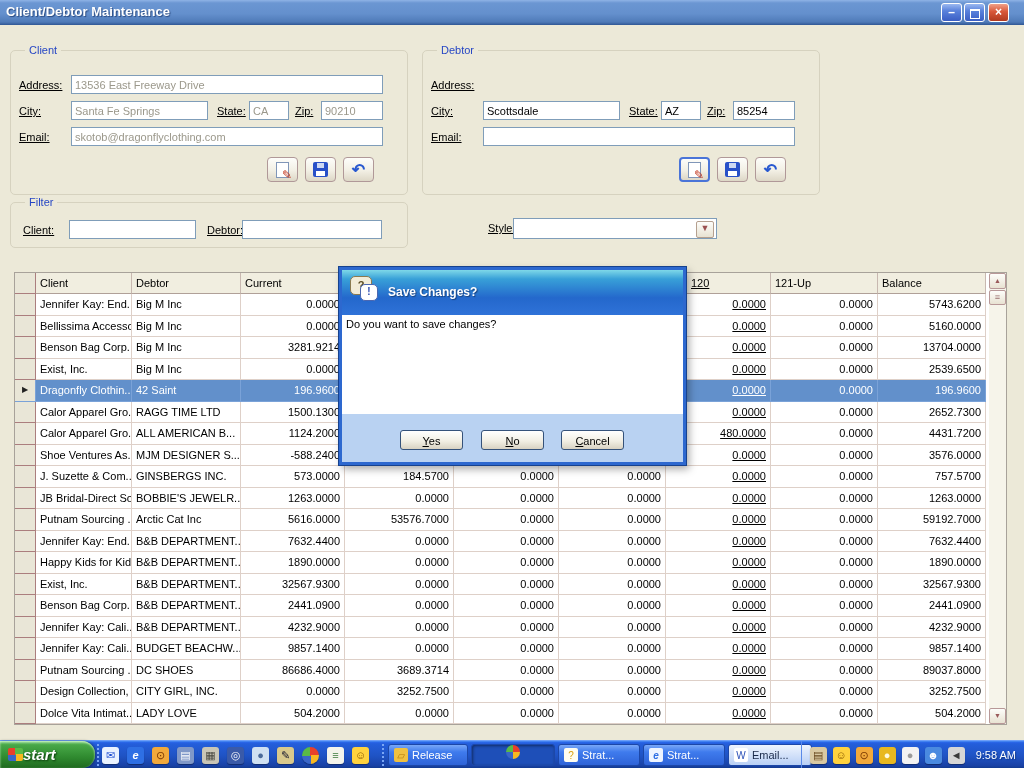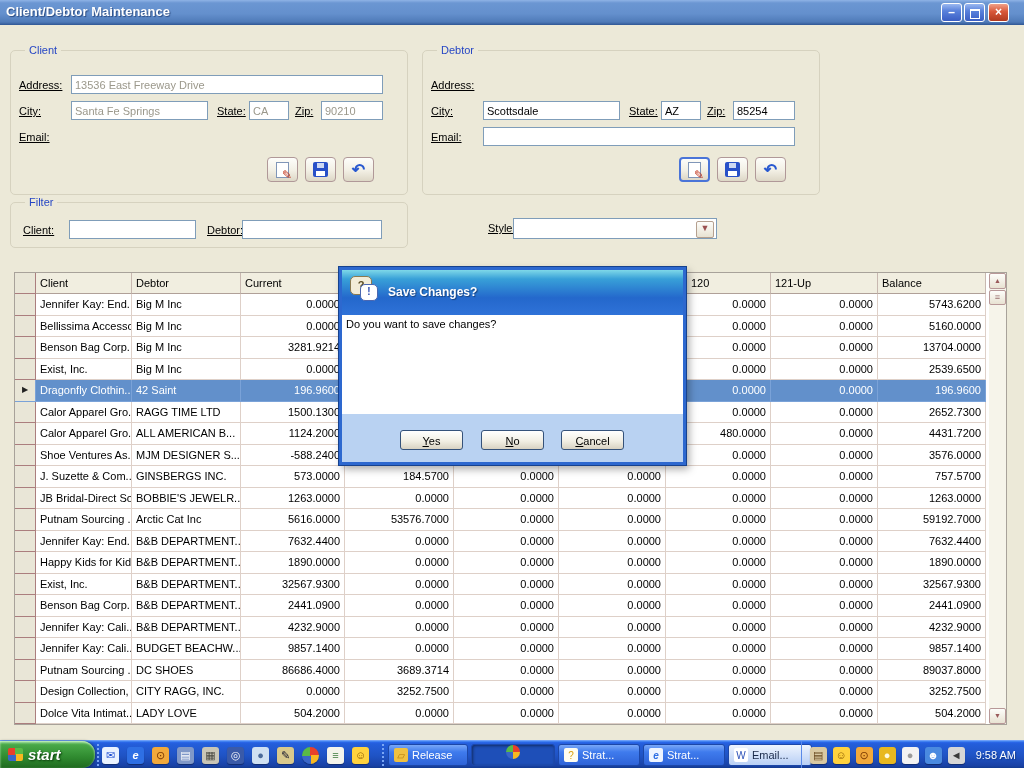--- a/index.html
+++ b/index.html
@@ -41,21 +41,21 @@
      background:linear-gradient(180deg,#fdfdfa,#e8e2d2);color:#9a5050;text-align:center;line-height:13px;font-size:9px;}
 
   
   #grid{left:14px;top:272px;width:993px;height:453px;background:#fff;border:1px solid #a8a29a;box-sizing:border-box;}
   .grid-row,#grid-header{display:flex;height:21.5px;}
   #grid-header{height:21px;}
   .cell{box-sizing:border-box;padding:0 4px;line-height:21px;white-space:nowrap;overflow:hidden;
         border-right:1px solid #ded0c8;border-bottom:1px solid #ded0c8;}
   .hcell{background:#f1eee0;border-right:1px solid #c8b8b0;border-bottom:1px solid #b0a098;line-height:20px;}
   .c0{width:21px;}.c1{width:96px;}.c2{width:109px;}.c3{width:104px;}.c4{width:109px;}
-  .c5{width:105px;}.c6{107px;width:107px;}.c7{width:105px;}.c8{width:107px;}.c9{width:108px;}
+  .c5{width:105px;}.c6{107px;width:107px;}.c7{width:105px;text-decoration:underline;}.c8{width:107px;}.c9{width:108px;}
   .h7{padding-left:25px;}
   .num{text-align:right;}
   .selcell{background:#e9e6d7;border-right:1px solid #ab7e7e;border-bottom:1px solid #ab7e7e;
            text-align:center;line-height:20px;font-size:8px;color:#222;padding:0;}
   .grid-row.selected .cell{background:#6290cb;color:#fff;border-right-color:#7aa2d8;border-bottom-color:#7aa2d8;}
   .grid-row.selected .selcell{background:#e9e6d7;color:#222;}
   
   #vscroll{position:absolute;left:974px;top:0px;width:17px;height:451px;background:#f6f4ea;}
   .sbtn{position:absolute;left:0;width:17px;height:16px;border:1px solid #b89898;border-radius:2px;box-sizing:border-box;
         background:linear-gradient(180deg,#fdfdfa,#e8e2d2);color:#9a5a5a;text-align:center;font-size:7px;line-height:14px;}
@@ -78,21 +78,21 @@
      background:linear-gradient(180deg,#fff 0%,#f2efe4 55%,#d8d2c2 100%);font-size:11px;text-align:center;line-height:18px;
      font-family:"Liberation Sans",sans-serif;}
 
   
   #taskbar{left:0;top:740px;width:1024px;height:28px;
     background:linear-gradient(180deg,#4f91f5 0%,#2a66e8 5%,#245edb 10%,#1f53c4 55%,#1941a5 92%,#123a8e 100%);
     border-top:1px solid #6ea0f8;box-sizing:border-box;}
   #startbtn{position:absolute;left:0;top:0;height:27px;width:95px;border-radius:0 13px 13px 0;
     background:linear-gradient(180deg,#8fd88f 0%,#48a848 14%,#2f8a2f 60%,#1f6a1f 100%);
     box-shadow:inset 0 1px 2px #c8f0c0, 1px 0 3px rgba(0,0,0,.4);
-    display:flex;align-items:center;gap:5px;padding-left:8px;box-sizing:border-box;}
+    display:flex;align-items:center;padding-left:8px;box-sizing:border-box;}
   #start-label{color:#fff;font-size:15px;font-weight:bold;font-style:italic;text-shadow:1px 1px 2px #0a3a0a;}
   .flag{width:15px;height:13px;border-radius:2px;
     background:conic-gradient(#5aba46 0 25%,#f8b820 0 50%,#3a66c8 0 75%,#e8402a 0);}
   .tsep{width:2px;height:22px;margin-top:3px;border-left:2px dotted #7aa6f5;}
   #quicklaunch{position:absolute;left:102px;top:0;height:28px;display:flex;align-items:center;gap:8px;}
   .qicon,.ticon{width:17px;height:17px;border-radius:3px;display:flex;align-items:center;justify-content:center;
     font-size:11px;line-height:17px;box-shadow:0 1px 1px rgba(0,0,0,.35);}
   #tasks{position:absolute;left:388px;top:0;height:28px;display:flex;align-items:center;gap:3px;}
   .taskbtn{height:22px;border:1px solid #1c47a8;border-radius:3px;box-sizing:border-box;color:#fff;
     background:linear-gradient(180deg,#79a7f7 0%,#3f7bed 35%,#2e63d8 100%);
@@ -122,20 +122,21 @@
     <span class="gb-label">Client</span>
     <span class="abs flabel" style="left:8px;top:28px;">Address:</span>
     <input class="field abs gray" style="left: 60px; top: 24px; width: 312px;" readonly="" value="13536 East Freeway Drive">
     <span class="abs flabel" style="left:8px;top:54px;">City:</span>
     <input class="field abs gray" style="left: 60px; top: 50px; width: 137px;" readonly="" value="Santa Fe Springs">
     <span class="abs flabel" style="left:206px;top:54px;">State:</span>
     <input class="field abs gray" style="left: 238px; top: 50px; width: 40px;" readonly="" value="CA">
     <span class="abs flabel" style="left:284px;top:54px;">Zip:</span>
     <input class="field abs gray" style="left: 310px; top: 50px; width: 62px;" readonly="" value="90210">
     <span class="abs flabel" style="left:8px;top:80px;">Email:</span>
+    <input class="field abs gray" style="left: 60px; top: 76px; width: 312px;" readonly="" value="skotob@dragonflyclothing.com">
     <div class="tbtn" style="left:256px;top:106px;">
         <span class="pg">
           <span class="pen">✎</span>
         </span>
       </div>
     <div class="tbtn" style="left:294px;top:106px;">
         <span class="floppy">
           <span class="shutter"></span>
           <span class="flabel2"></span>
         </span>
@@ -412,21 +413,21 @@
           <div class="cell c4 num">3689.3714</div>
           <div class="cell c5 num">0.0000</div>
           <div class="cell c6 num">0.0000</div>
           <div class="cell c7 num">0.0000</div>
           <div class="cell c8 num">0.0000</div>
           <div class="cell c9 num">89037.8000</div>
         </div>
         <div class="grid-row">
           <div class="cell c0 selcell"></div>
           <div class="cell c1">Design Collection, ...</div>
-          <div class="cell c2">CITY RAGG, INC.</div>
+          <div class="cell c2">CITY GIRL, INC.</div>
           <div class="cell c3 num">0.0000</div>
           <div class="cell c4 num">3252.7500</div>
           <div class="cell c5 num">0.0000</div>
           <div class="cell c6 num">0.0000</div>
           <div class="cell c7 num">0.0000</div>
           <div class="cell c8 num">0.0000</div>
           <div class="cell c9 num">3252.7500</div>
         </div>
         <div class="grid-row">
           <div class="cell c0 selcell"></div>

